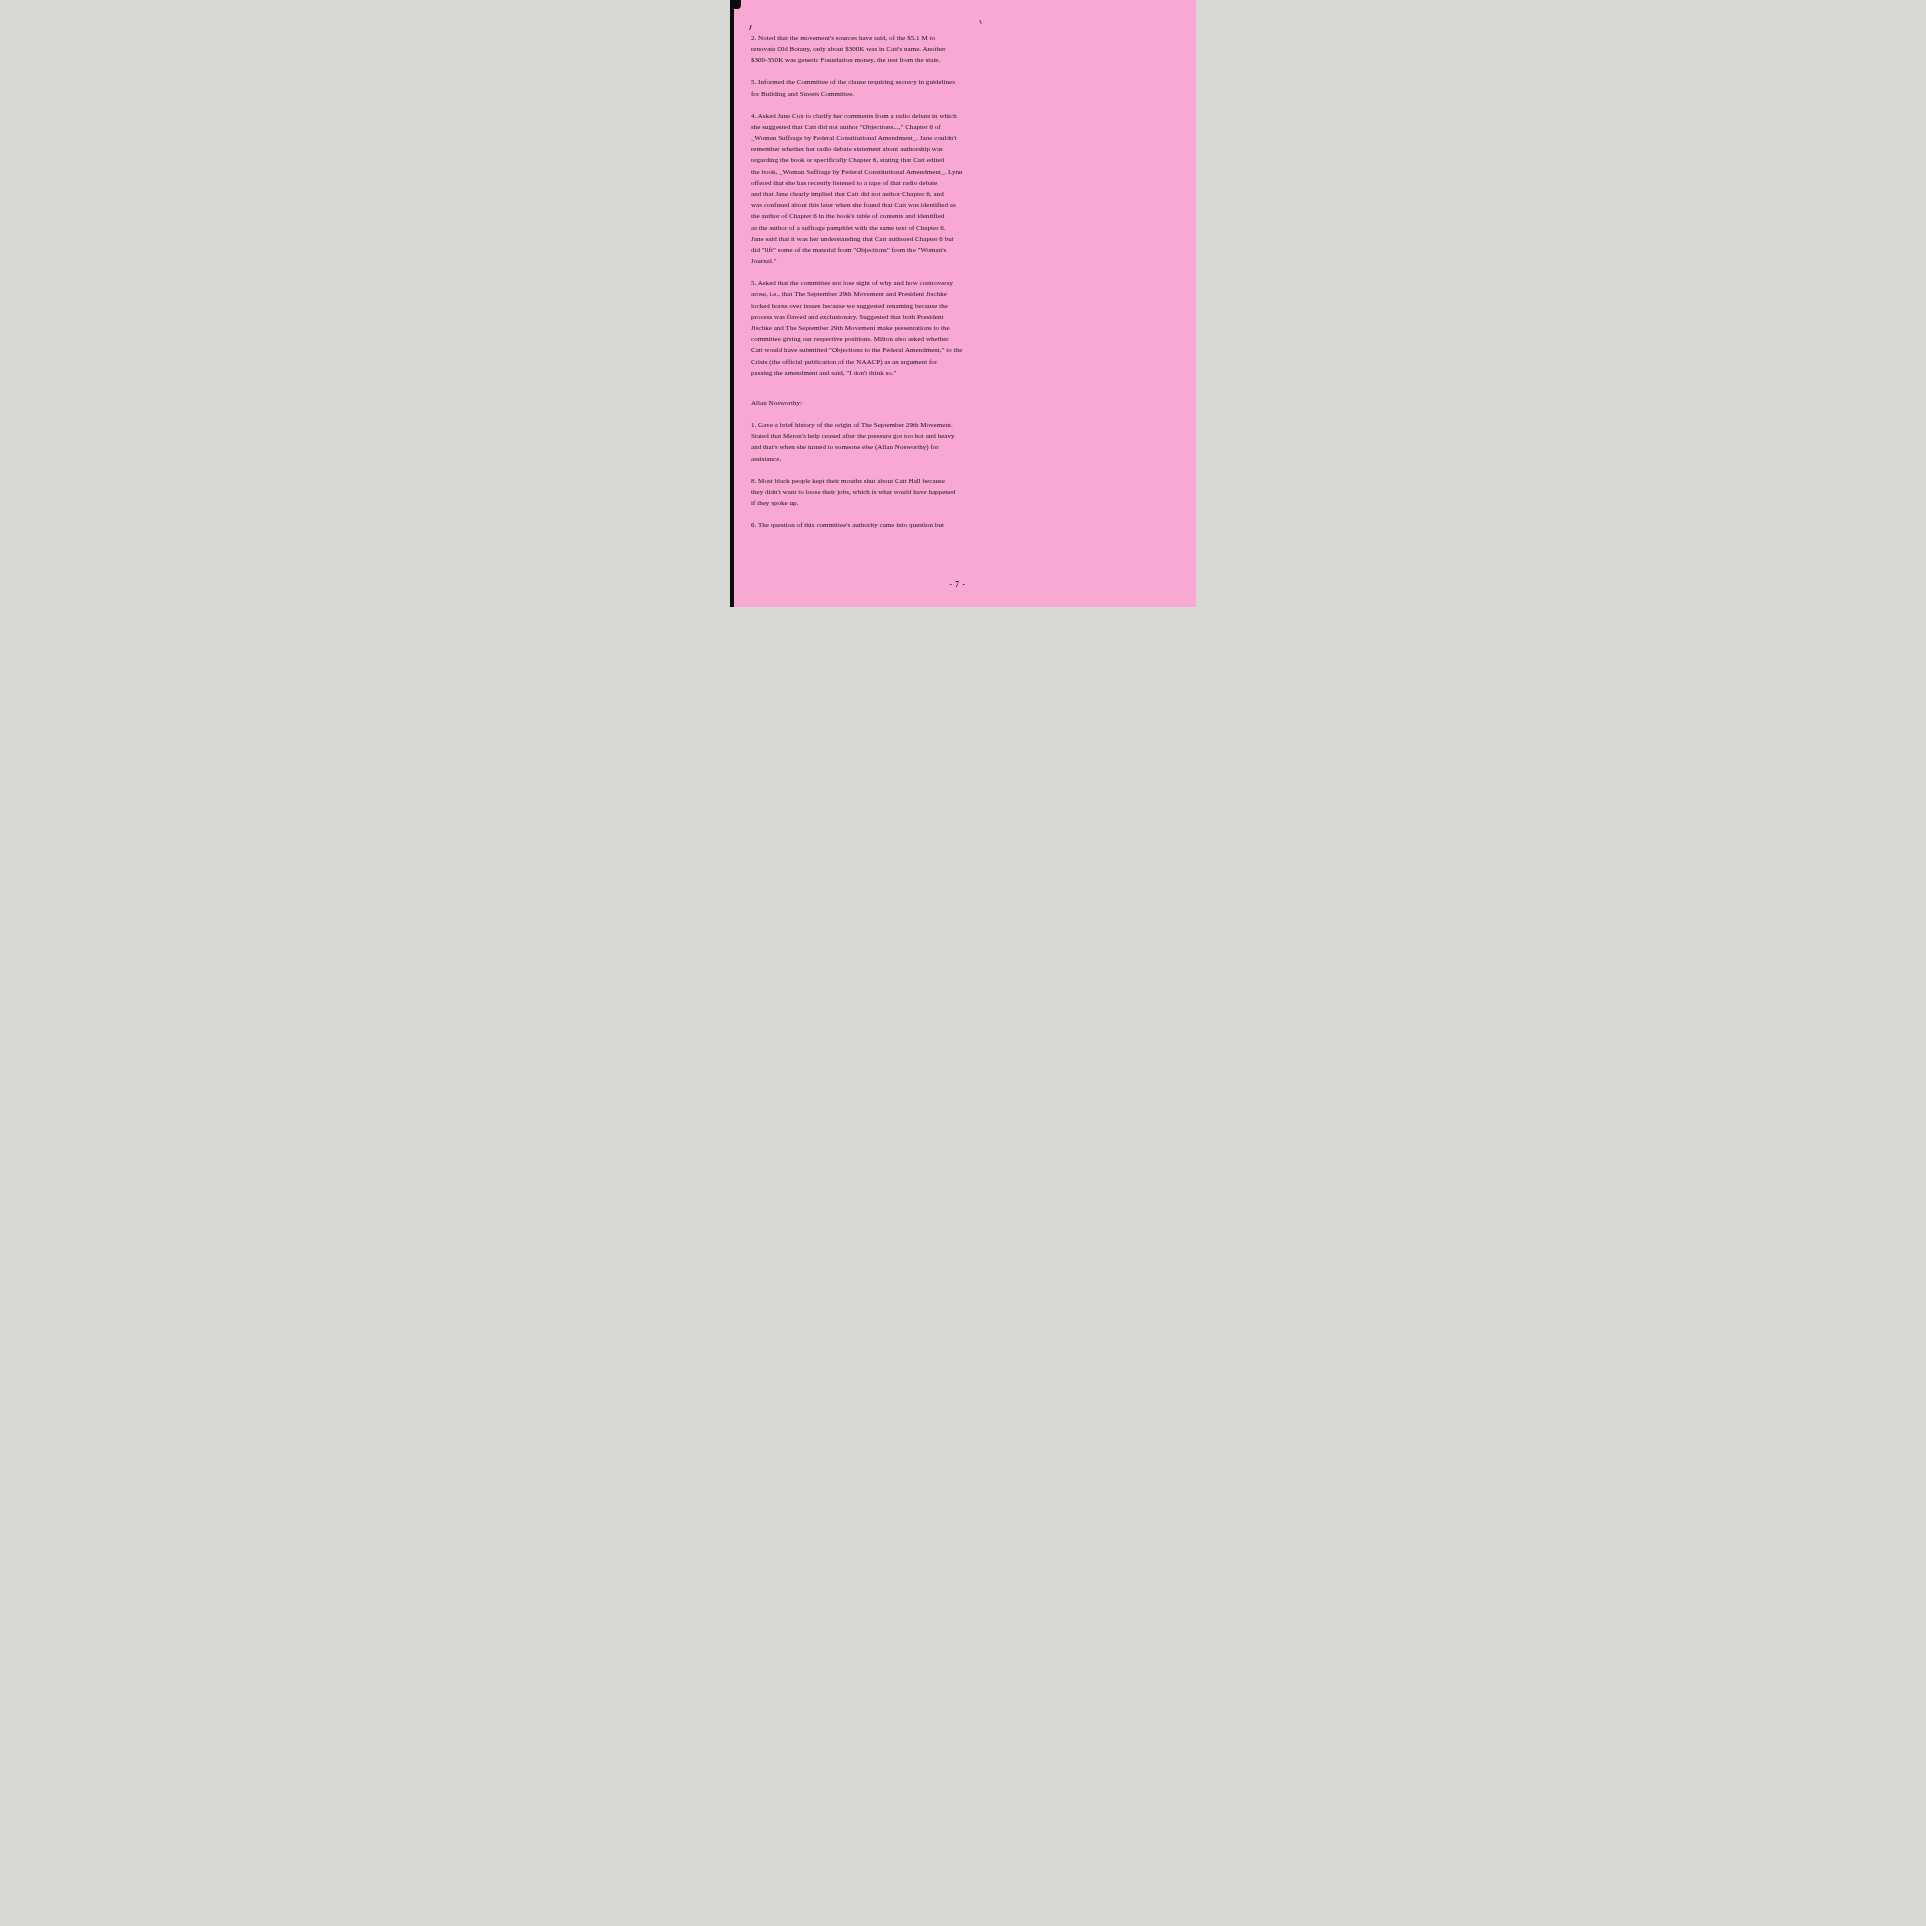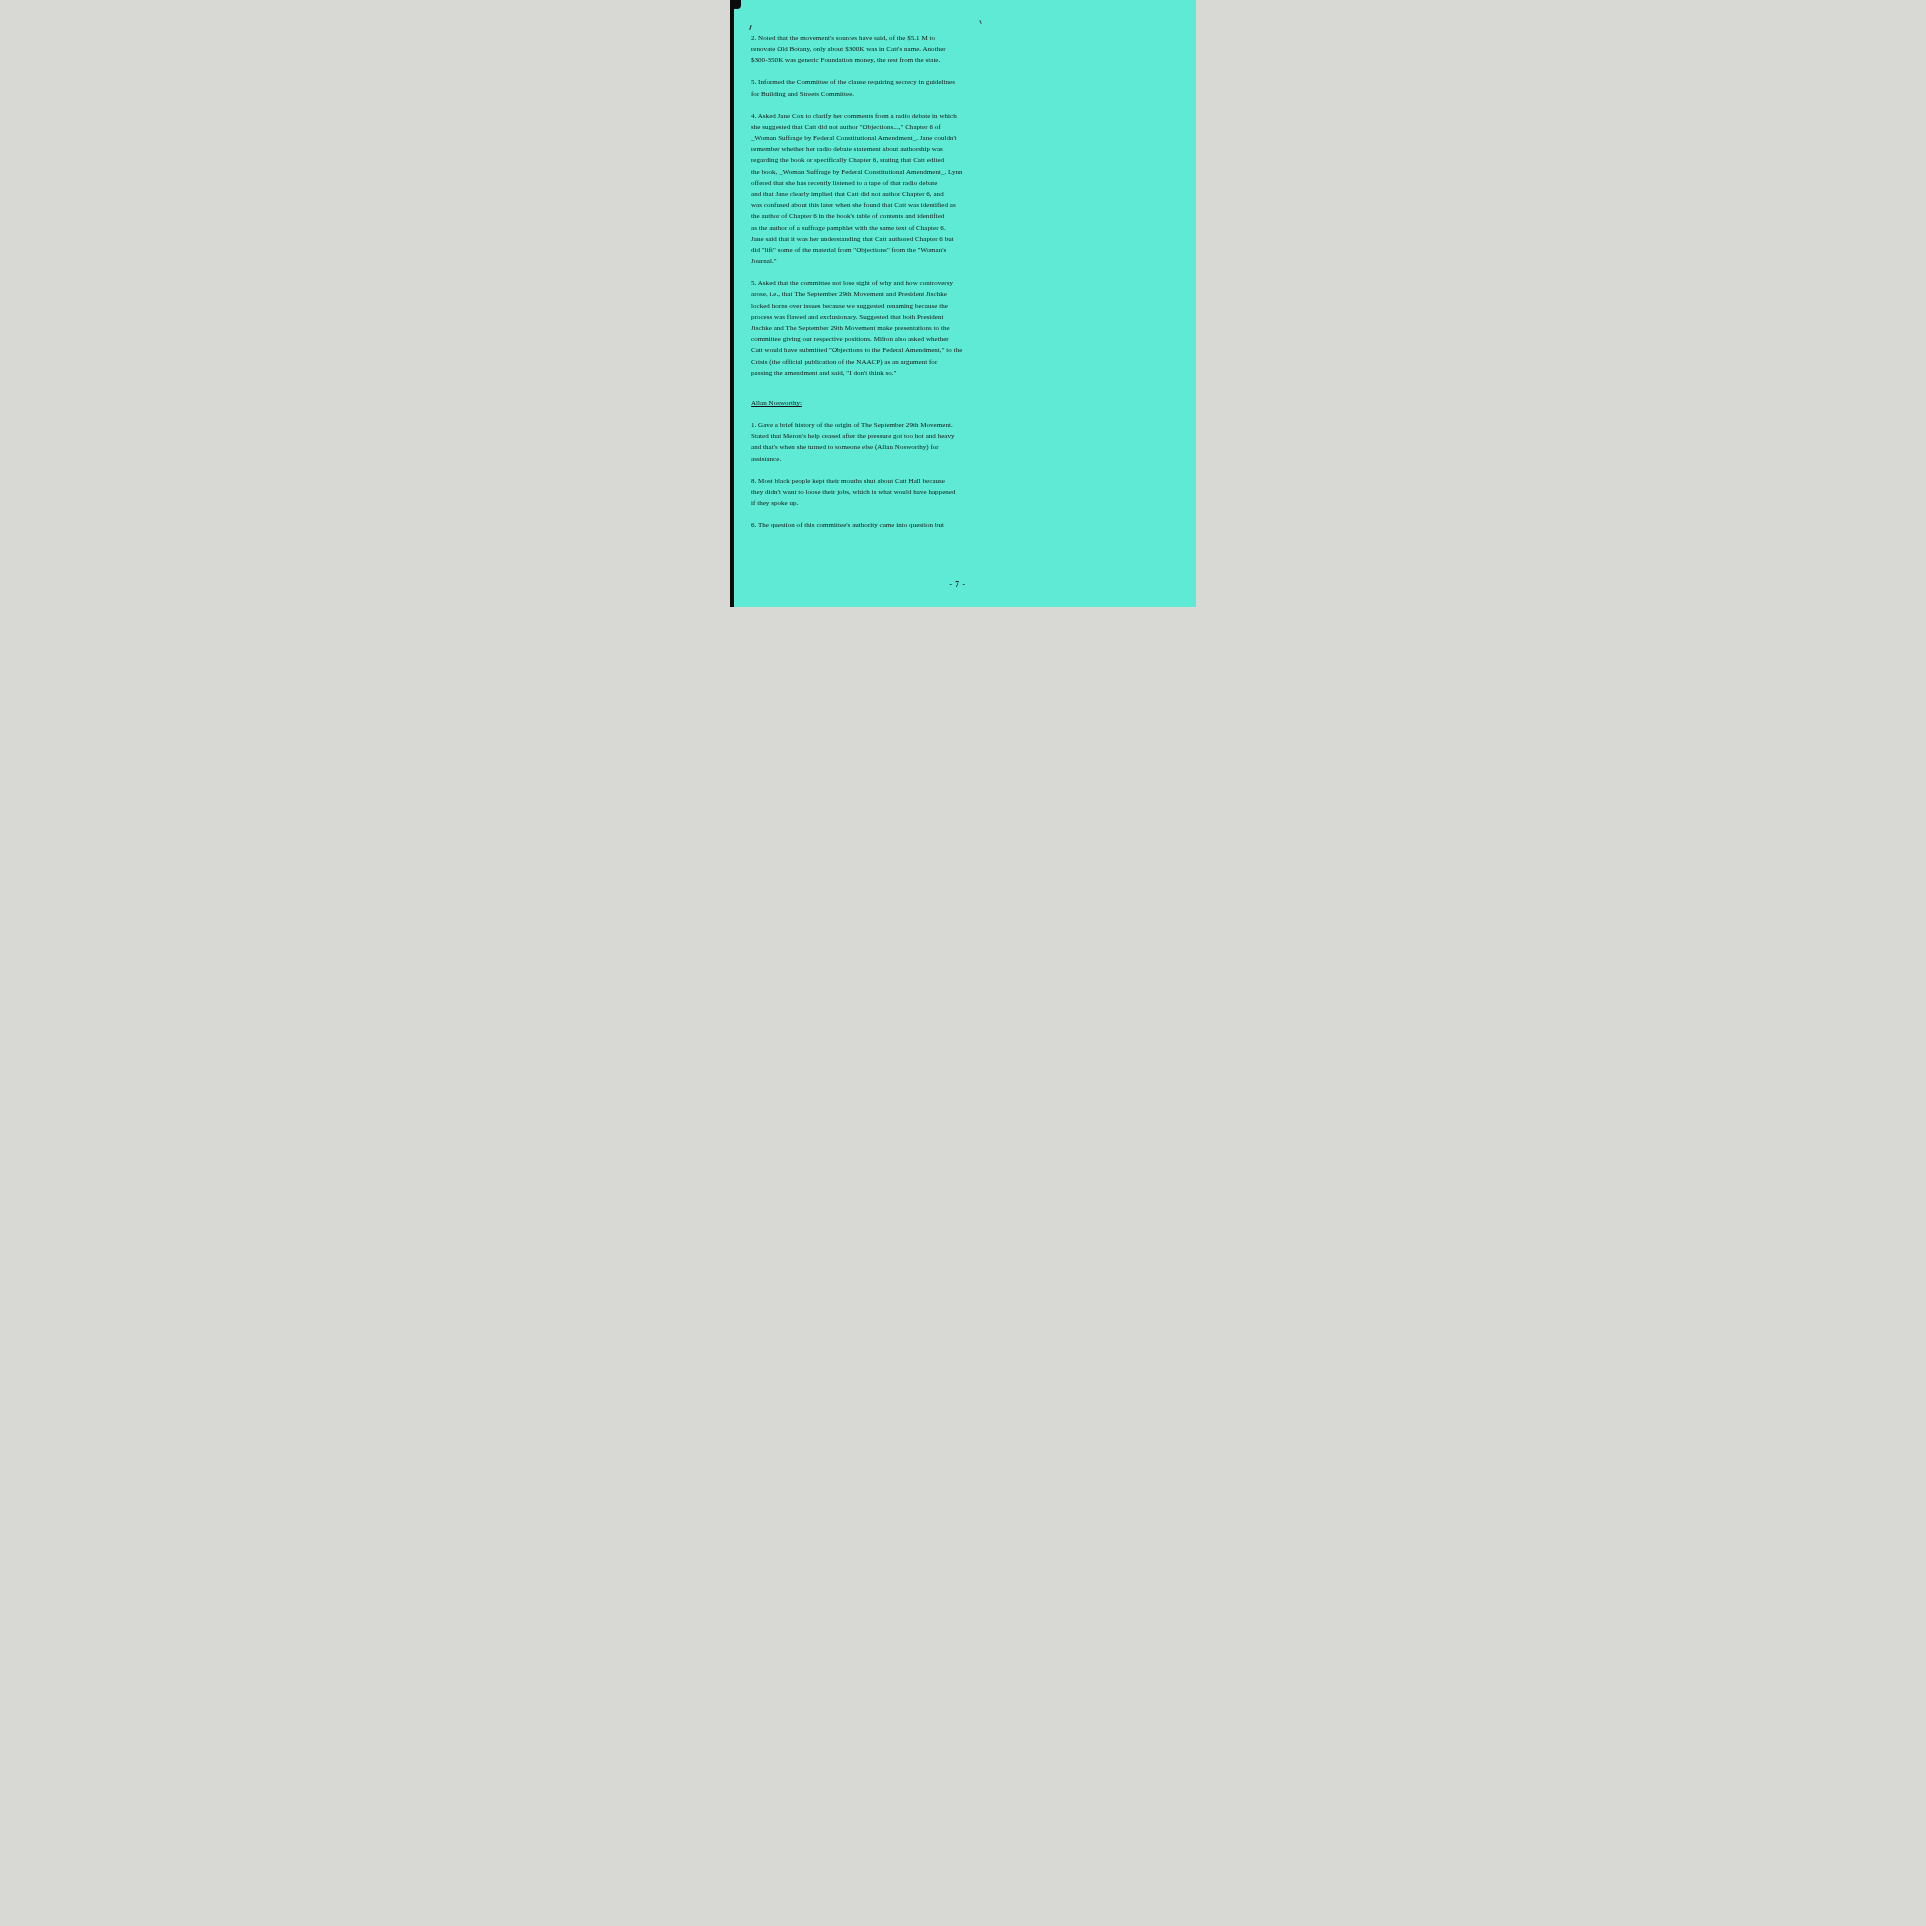--- a/index.html
+++ b/index.html
@@ -6,21 +6,21 @@
     margin: 0;
     padding: 0;
     background: #d8d8d4;
     font-family: "Liberation Serif", "DejaVu Serif", serif;
   }
   .page {
     position: relative;
     width: 466px;
     height: 607px;
     margin: 0 auto;
-    background: #5eead4;
+    background: #f9a8d4;
     color: #141414;
     overflow: hidden;
   }
   
   .scan-edge-left {
     position: absolute;
     left: 0; top: 0;
     width: 3.5px;
     height: 100%;
     background: #0b0b0b;
@@ -56,21 +56,20 @@
   }
   .para {
     margin: 0 0 10.8px 0;
     font-size: 7px;
     line-height: 11.2px;
     white-space: pre-line;
     letter-spacing: 0.04px;
   }
   .para.heading {
     margin-top: 19px;
-    text-decoration: underline;
   }
   .page-footer {
     position: absolute;
     left: 0;
     top: 580px;
     width: 466px;
     text-align: center;
     font-size: 7.3px;
     font-weight: bold;
     letter-spacing: 0.8px;

